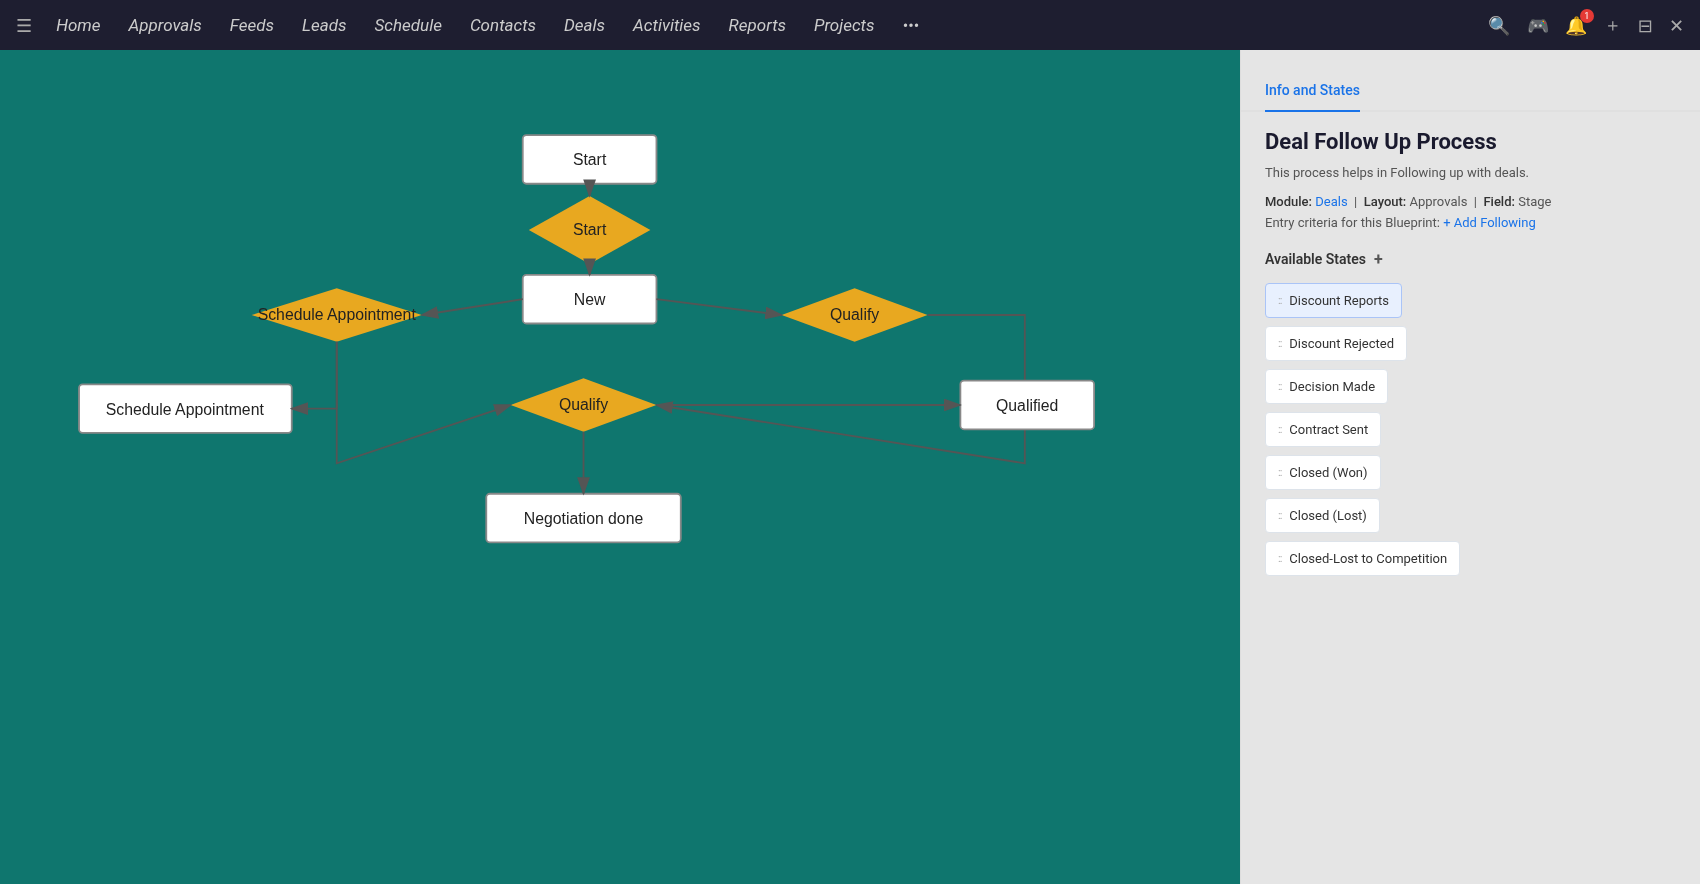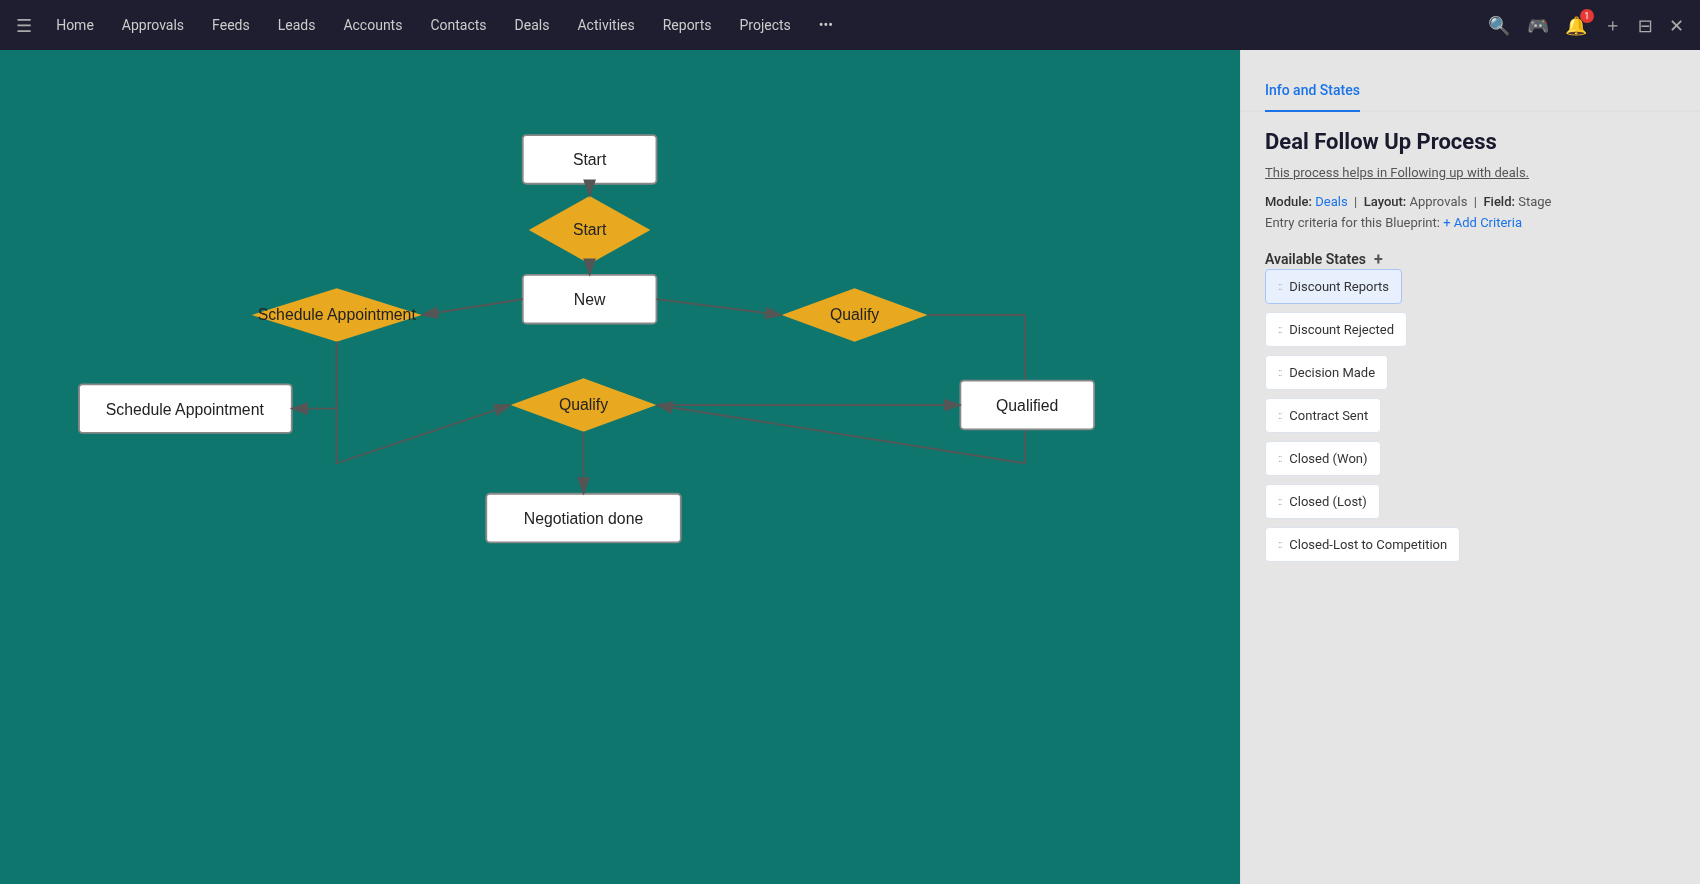--- a/index.html
+++ b/index.html
@@ -12,24 +12,25 @@
       display: flex;
       align-items: center;
       padding: 0 16px;
       gap: 4px;
       color: #ccc;
     }
     .topnav .menu-icon { color: #aaa; font-size: 18px; margin-right: 8px; cursor: pointer; }
     .nav-item {
       padding: 6px 12px;
       color: #ccc;
-      font-size: 14px;
+      font-size: 17px;
       cursor: pointer;
       border-radius: 4px;
       white-space: nowrap;
+      font-style: italic;
     }
     .nav-spacer { flex: 1; }
     .nav-icons { display: flex; align-items: center; gap: 16px; }
     .nav-icon-btn { color: #aaa; font-size: 18px; cursor: pointer; position: relative; }
     .notif-badge {
       position: absolute;
       top: -6px; right: -6px;
       background: #e53935;
       color: white;
       font-size: 9px;
@@ -92,40 +93,40 @@
       font-size: 22px;
       font-weight: 700;
       color: #1a1a2e;
       margin-bottom: 8px;
       line-height: 1.3;
     }
     .process-desc {
       font-size: 13px;
       color: #555;
       margin-bottom: 14px;
-      text-decoration: underline;
     }
     .process-meta {
       font-size: 13px;
       color: #555;
       margin-bottom: 6px;
     }
     .process-meta span.label { color: #333; font-weight: 500; }
     .process-meta a { color: #1a73e8; text-decoration: none; }
     .entry-criteria {
       font-size: 13px;
       color: #555;
       margin-bottom: 20px;
     }
     .entry-criteria a { color: #1a73e8; text-decoration: none; }
 
     .available-states-header {
       display: flex;
       align-items: center;
       gap: 8px;
+      margin-bottom: 14px;
     }
     .available-states-title {
       font-size: 14px;
       font-weight: 600;
       color: #333;
     }
     .add-state-btn {
       color: #555;
       font-size: 16px;
       cursor: pointer;
@@ -178,21 +179,21 @@
   </style>
 </head>
 <body>
 
 <nav class="topnav">
   <span class="menu-icon">☰</span>
   <span class="nav-item">Home</span>
   <span class="nav-item">Approvals</span>
   <span class="nav-item">Feeds</span>
   <span class="nav-item">Leads</span>
-  <span class="nav-item">Accounts</span>
+  <span class="nav-item">Schedule</span>
   <span class="nav-item">Contacts</span>
   <span class="nav-item">Deals</span>
   <span class="nav-item">Activities</span>
   <span class="nav-item">Reports</span>
   <span class="nav-item">Projects</span>
   <span class="nav-item">•••</span>
   <div class="nav-spacer"></div>
   <div class="nav-icons">
     <span class="nav-icon-btn">🔍</span>
     <span class="nav-icon-btn">🎮</span>
@@ -278,21 +279,21 @@
         <a href="#">Deals</a>
         &nbsp;|&nbsp;
         <span class="label">Layout:</span>
         <span>Approvals</span>
         &nbsp;|&nbsp;
         <span class="label">Field:</span>
         <span>Stage</span>
       </div>
       <div class="entry-criteria">
         <span>Entry criteria for this Blueprint:</span>
-        <a href="#">+ Add Criteria</a>
+        <a href="#">+ Add Following</a>
       </div>
 
       <div class="available-states-header">
         <span class="available-states-title">Available States</span>
         <span class="add-state-btn">+</span>
       </div>
 
       <div class="states-list" id="states-list">
       <div class="state-item hovered">
             <span class="state-drag-icon">::</span>

